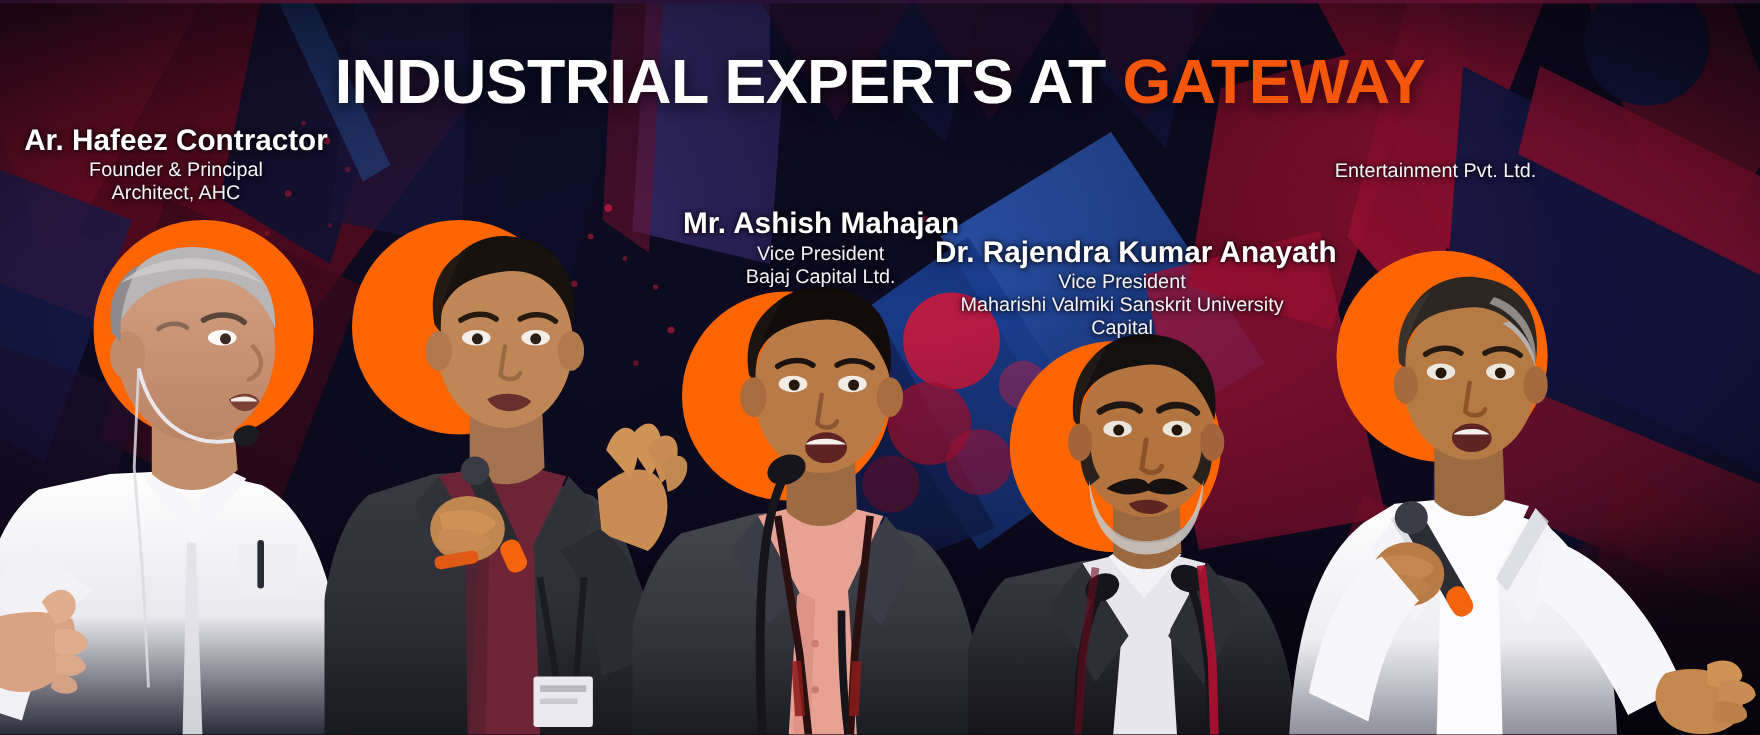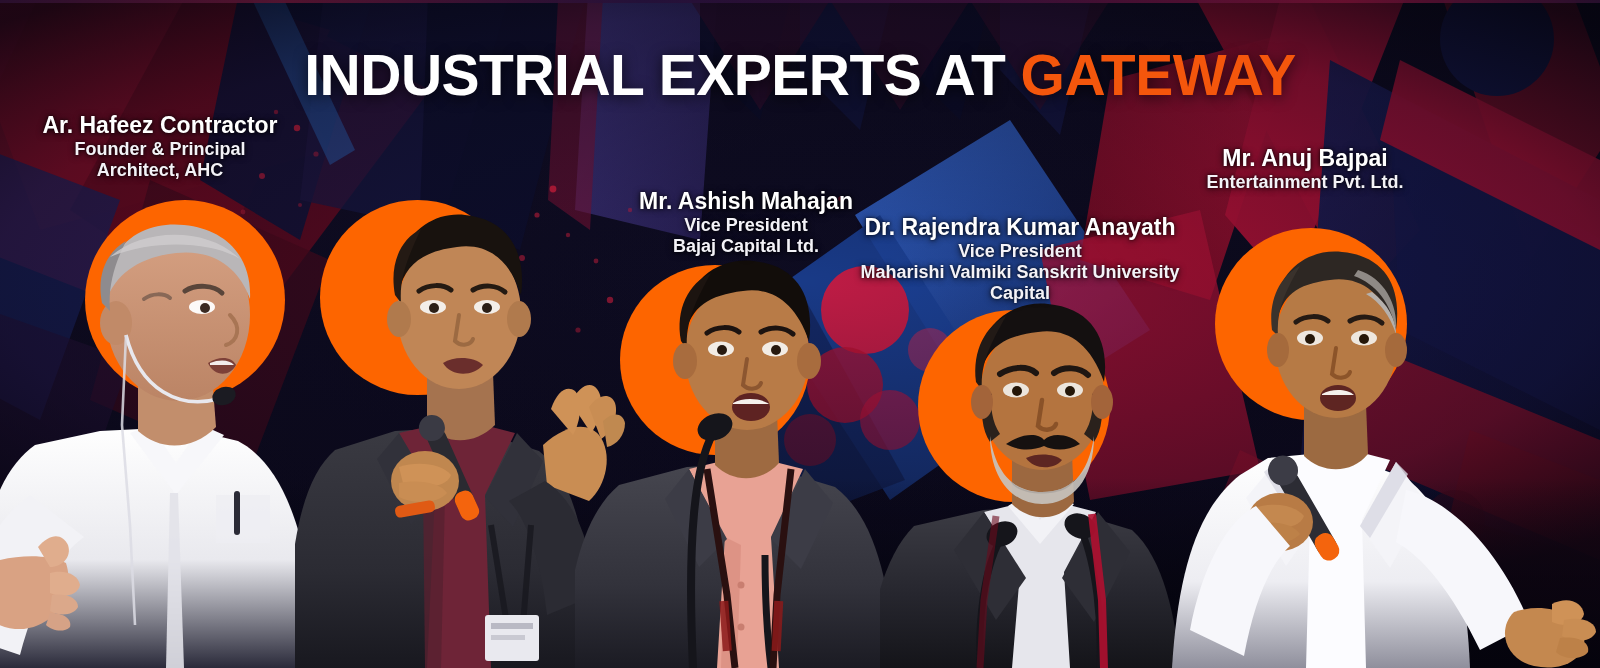--- a/index.html
+++ b/index.html
@@ -55,22 +55,22 @@
   
   .label{
     position:absolute;
     text-align:center;
     z-index:28;
     color:#f3f2f7;
     text-shadow:0 1px 7px rgba(0,0,0,.85), 0 0 3px rgba(0,0,0,.7);
     line-height:1.17;
     white-space:nowrap;
   }
-  .label .nm{ font-size:23px; font-weight:bold; color:#ffffff; display:block; }
-  .label .rl{ font-size:18px; font-weight:bold; display:block; }
+  .label .nm{ font-size:27px; font-weight:bold; color:#ffffff; display:block; }
+  .label .rl{ font-size:18px; font-weight:normal; display:block; }
 
   
   .person{ position:absolute; z-index:20; }
   .halo{
     position:absolute; border-radius:50%;
     background:#fd6500;
     z-index:1;
   }
   .ph{ position:absolute; z-index:2; }
   .ph svg{ display:block; overflow:visible; }
@@ -561,17 +561,16 @@
   </div>
 
   <div class="label" style="left:850px; top:214px; width:340px;">
     <span class="nm">Dr. Rajendra Kumar Anayath</span>
     <span class="rl">Vice President</span>
     <span class="rl">Maharishi Valmiki Sanskrit University</span>
     <span class="rl">Capital</span>
   </div>
 
   <div class="label" style="left:1155px; top:145px; width:300px;">
-    <span class="nm">Mr. Anuj Bajpai</span>
     <span class="rl">Entertainment Pvt. Ltd.</span>
   </div>
 
 </div>
 
 </body></html>

